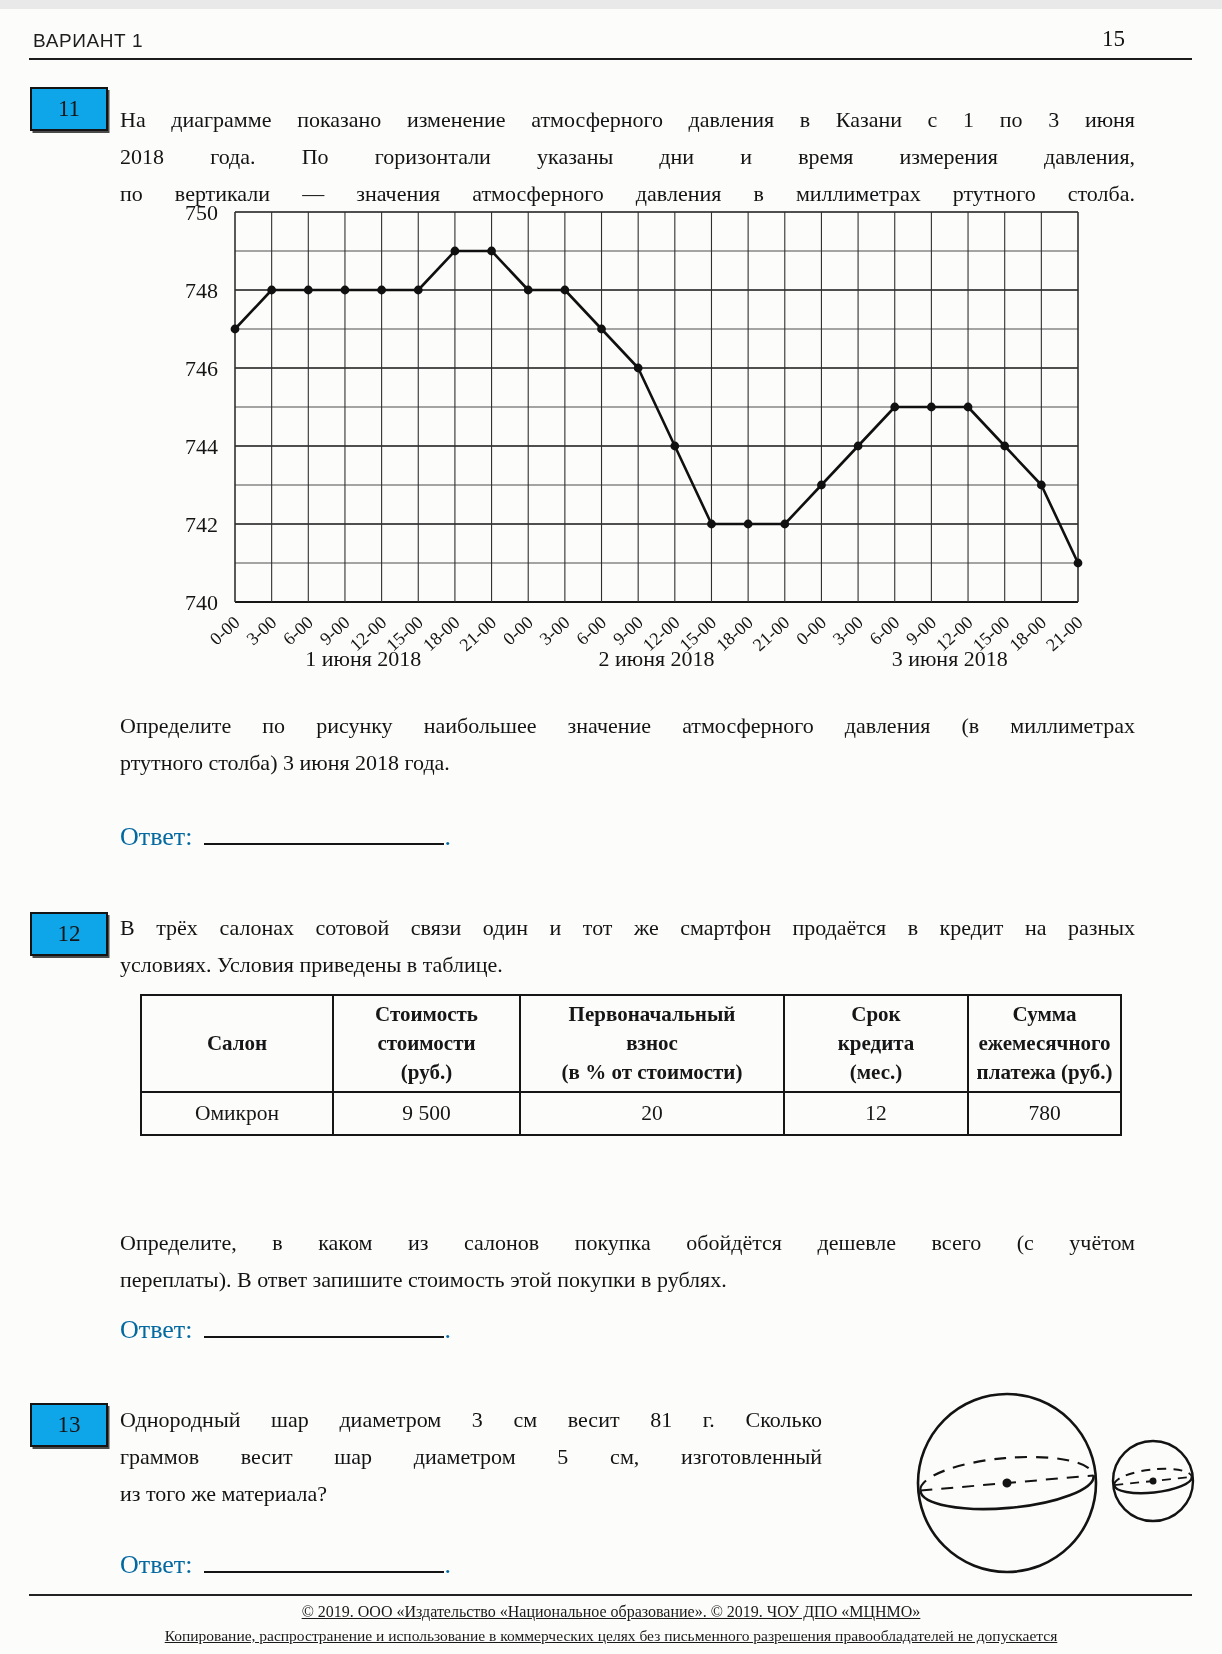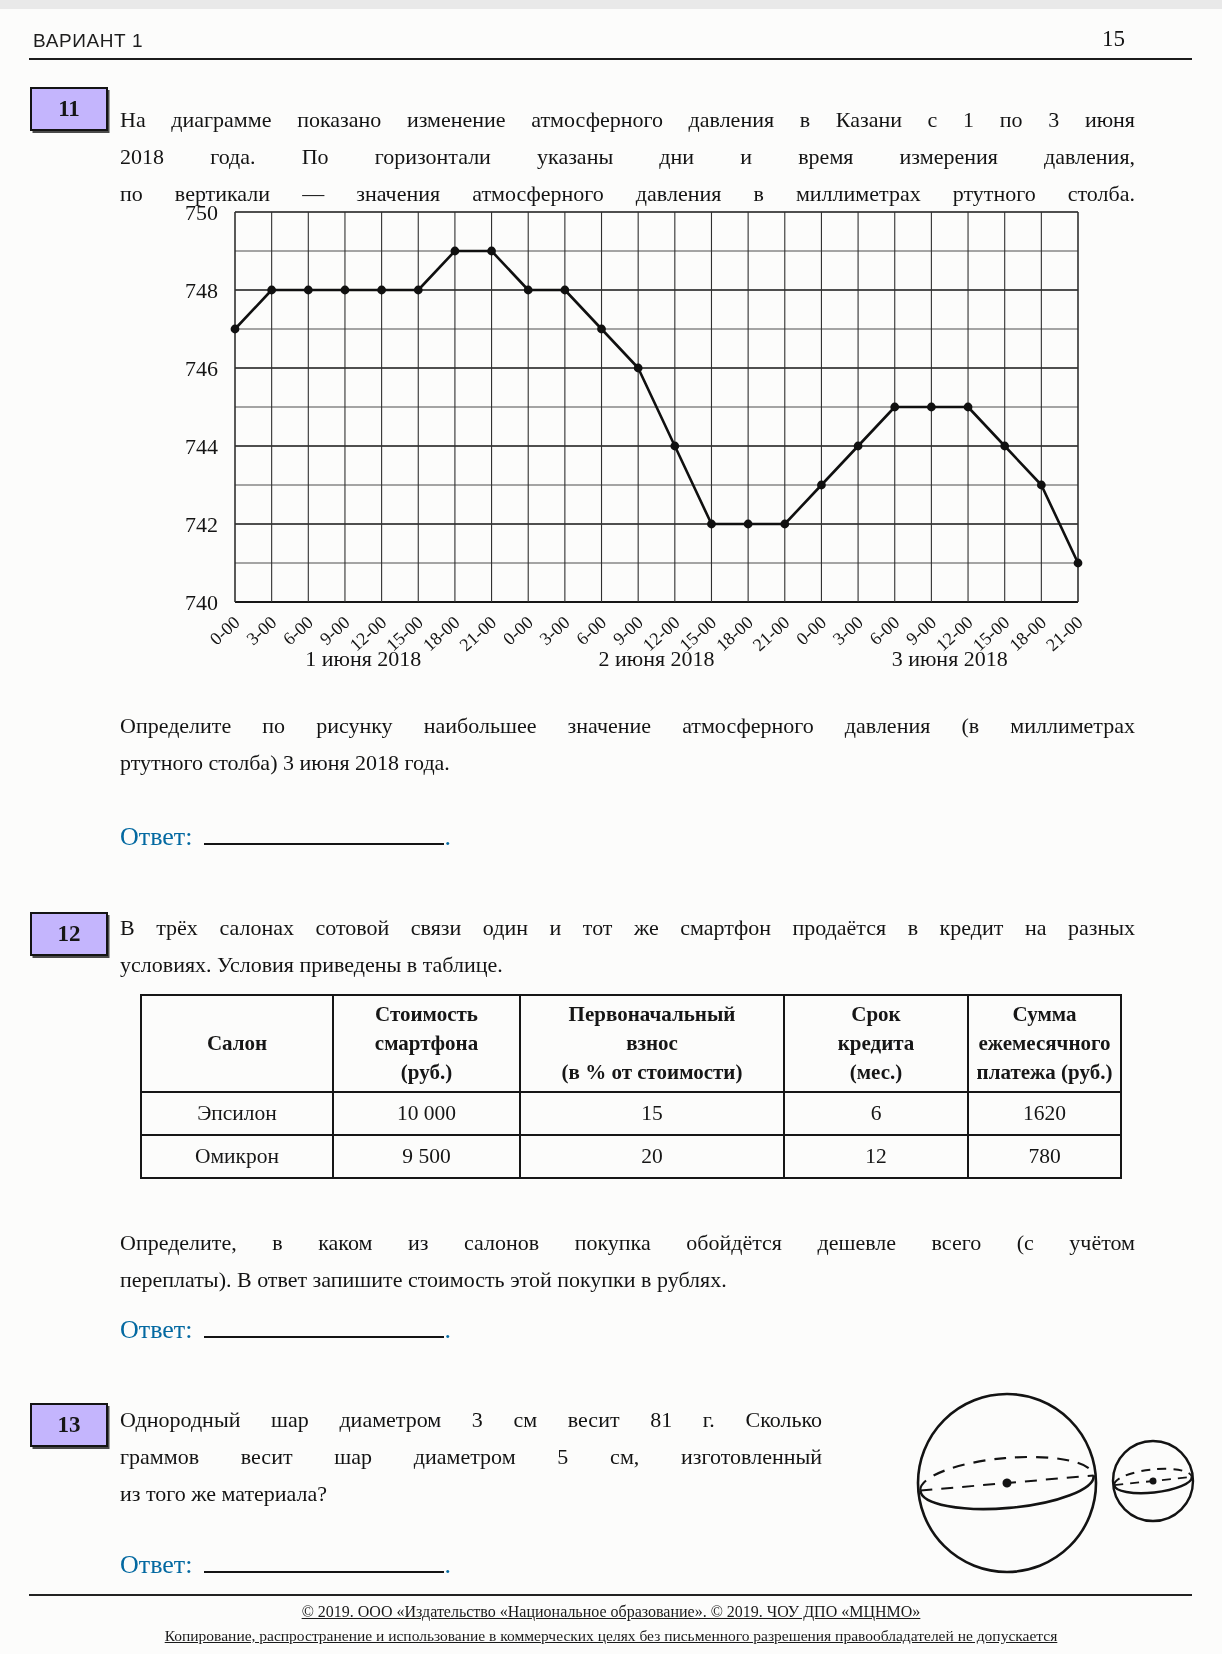--- a/index.html
+++ b/index.html
@@ -5,23 +5,23 @@
   html,body{margin:0;padding:0;background:#e9e9e9;}
   .page{position:relative;width:1222px;height:1654px;background:#fcfcfb;
         font-family:"Liberation Serif",serif;color:#161616;overflow:hidden;margin:9px auto;}
   .hdr-variant{position:absolute;left:33px;top:21px;font-family:"Liberation Sans",sans-serif;
         font-size:19px;font-weight:500;letter-spacing:.6px;color:#1d1d1d;}
   .hdr-page{position:absolute;right:97px;top:17px;font-size:23px;color:#141414;}
   .rule{position:absolute;left:29px;right:30px;border-top:2.5px solid #1c1c1c;height:0;}
   .hdr-rule{top:49px;}
   .ftr-rule{top:1585px;border-top:2.2px solid #222;}
   .numbox{position:absolute;left:30px;width:74px;height:40px;border:2px solid #141414;
-        background:#c4b5fd;box-shadow:2px 2.5px 0 -0.5px #4a4a4a;
+        background:#0ea5e9;box-shadow:2px 2.5px 0 -0.5px #4a4a4a;
         display:flex;align-items:center;justify-content:center;
-        font-size:23px;font-weight:bold;}
+        font-size:23px;font-weight:normal;}
   .block{position:absolute;left:120px;width:1015px;font-size:22px;line-height:37px;color:#131313;}
   .narrow{width:702px;}
   .line{width:100%;}
   .j{text-align:justify;text-align-last:justify;}
   .answer-row{position:absolute;left:120px;font-size:26px;color:#0369a1;white-space:nowrap;}
   .blank{display:inline-block;width:240px;border-bottom:2px solid #141414;height:22px;
         margin-left:12px;vertical-align:baseline;}
   .chart-svg{position:absolute;left:140px;top:180px;}
   .ylab{font-family:"Liberation Serif",serif;font-size:22px;fill:#141414;}
   .xlab{font-family:"Liberation Serif",serif;font-size:18px;fill:#141414;}
@@ -176,45 +176,38 @@
       <col style="width:184px">
         <col style="width:153px">
     </colgroup>
     <tbody>
         <tr>
       <th>
         <div>Салон</div>
       </th>
       <th>
         <div>Стоимость</div>
-        <div>смартфона</div>
+        <div>стоимости</div>
         <div>(руб.)</div>
       </th>
       <th>
         <div>Первоначальный</div>
         <div>взнос</div>
         <div>(в % от стоимости)</div>
       </th>
       <th>
         <div>Срок</div>
         <div>кредита</div>
         <div>(мес.)</div>
       </th>
       <th>
         <div>Сумма</div>
         <div>ежемесячного</div>
         <div>платежа (руб.)</div>
       </th>
-    </tr>
-    <tr>
-      <td>Эпсилон</td>
-      <td>10 000</td>
-      <td>15</td>
-      <td>6</td>
-      <td>1620</td>
     </tr>
     <tr>
       <td>Омикрон</td>
       <td>9 500</td>
       <td>20</td>
       <td>12</td>
       <td>780</td>
     </tr>
   </tbody>
     </table>

